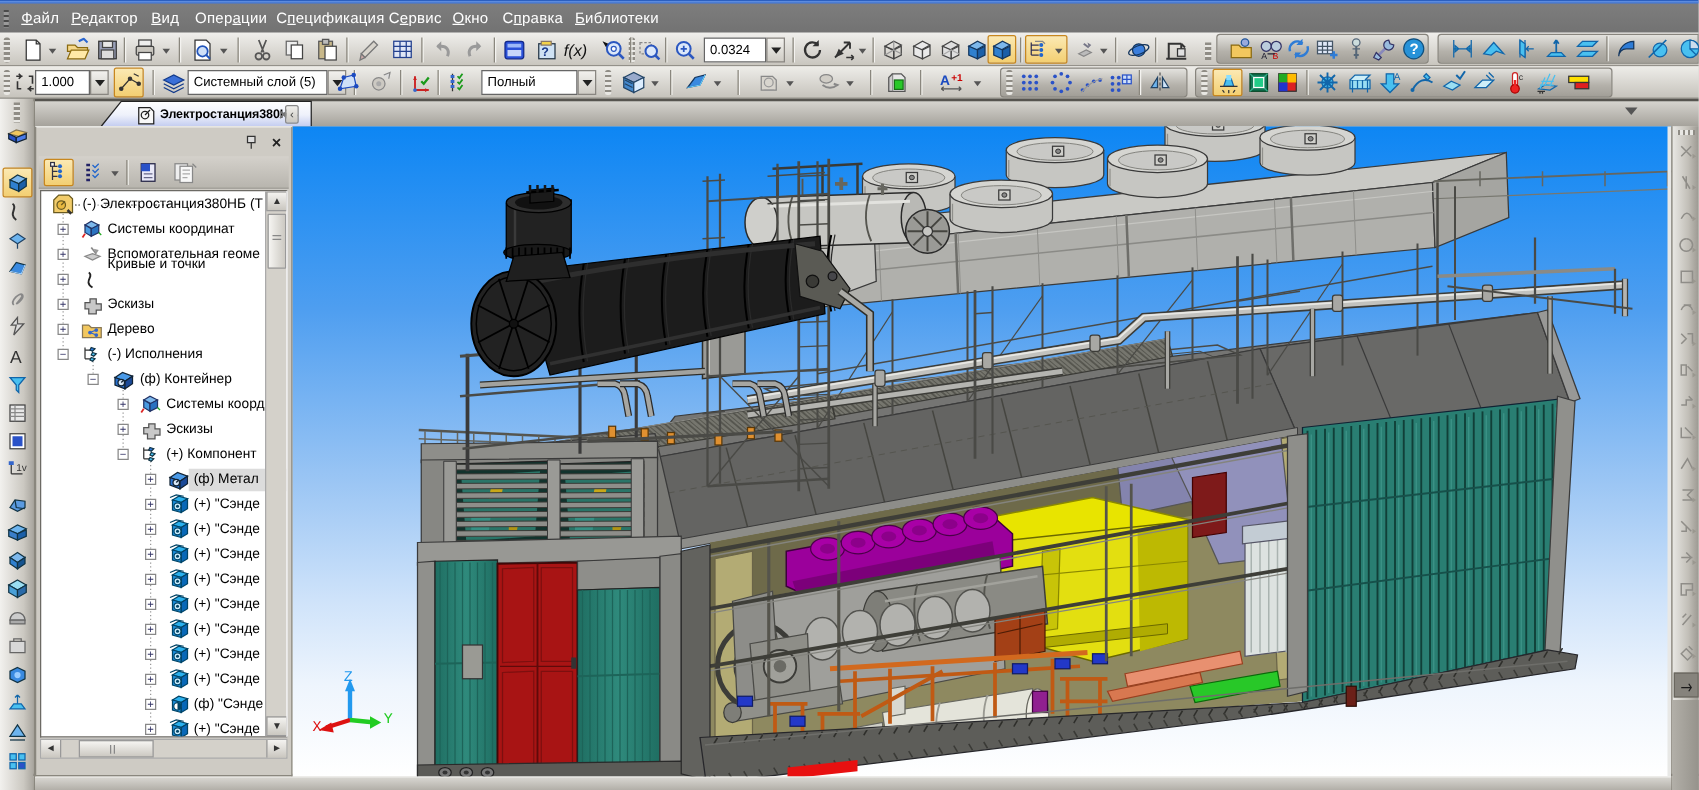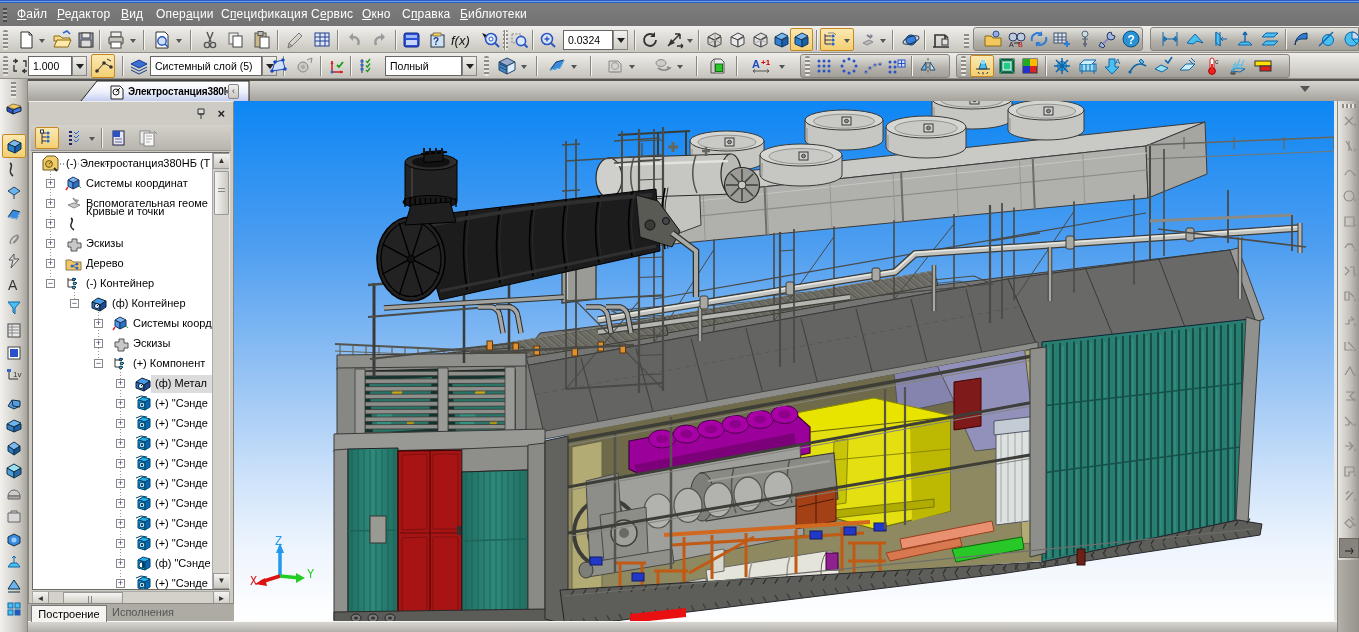--- a/index.html
+++ b/index.html
@@ -698,21 +698,21 @@
             <path d="M8 12l5-2M8 12l5 2" stroke="#36c"></path>
           </svg></div>
         <div style="position:absolute;left:53px;top:104px;font-size:11px;color:#000;white-space:nowrap;">Дерево</div>
         <div style="position:absolute;left:13px;top:126px;width:9px;height:9px;border:1px solid #888;background:#fff;font-size:9px;line-height:7px;text-align:center;color:#336;">−</div>
         <div style="position:absolute;left:31px;top:121px;width:19px;height:19px;"><svg width="19" height="19" viewBox="0 0 19 19">
             <path d="M4 4v9M4 6h5M4 13h5" stroke="#333" fill="none"></path>
             <path d="M9 4l3 1-2 2-2-1z" fill="#2a7ae0" stroke="#134"></path>
             <path d="M10 8l3 1-2 2-2-1z" fill="#49c0f0" stroke="#134"></path>
             <path d="M9 12l3 1-2 2-2-1z" fill="#49c0f0" stroke="#134"></path>
           </svg></div>
-        <div style="position:absolute;left:53px;top:124px;font-size:11px;color:#000;white-space:nowrap;">(-) Контейнер</div>
+        <div style="position:absolute;left:53px;top:124px;font-size:11px;color:#000;white-space:nowrap;">(-) Исполнения</div>
         <div style="position:absolute;left:37px;top:146px;width:9px;height:9px;border:1px solid #888;background:#fff;font-size:9px;line-height:7px;text-align:center;color:#336;">−</div>
         <div style="position:absolute;left:56px;top:141px;width:19px;height:19px;"><svg width="19" height="19" viewBox="0 0 19 19">
             <path d="M3 8l6-4 8 3-6 4z" fill="#4a9ae8" stroke="#123"></path>
             <path d="M3 8l8 3v6l-8-3z" fill="#2a72d0" stroke="#123"></path>
             <path d="M11 11l6-4v6l-6 4z" fill="#1b4a98" stroke="#123"></path>
             <circle cx="8" cy="12" r="2.6" fill="#d8e8f8" stroke="#123"></circle>
             <path d="M8 12l2-2" stroke="#123"></path>
           </svg></div>
         <div style="position:absolute;left:79px;top:144px;font-size:11px;color:#000;white-space:nowrap;">(ф) Контейнер</div>
         <div style="position:absolute;left:61px;top:166px;width:9px;height:9px;border:1px solid #888;background:#fff;font-size:9px;line-height:7px;text-align:center;color:#336;">+</div>
@@ -855,24 +855,20 @@
         </div>
       </div>
       <div style="position:absolute;left:3px;top:489px;width:198px;height:16px;background:#d4d1ca;border:1px solid #aaa;">
         <div style="position:absolute;left:0;top:0;width:16px;height:14px;background:linear-gradient(180deg,#f4f3f0,#cac7c0);border-right:1px solid #999;text-align:center;font-size:8px;color:#333;line-height:14px;">◄</div>
         <div style="position:absolute;left:30px;top:0;width:60px;height:14px;background:linear-gradient(180deg,#f6f5f2,#ccc9c2);border:1px solid #999;">
           <div style="margin:3px 24px;border-left:1px solid #888;border-right:1px solid #888;width:4px;height:7px;"></div>
         </div>
         <div style="position:absolute;right:0;top:0;width:16px;height:14px;background:linear-gradient(180deg,#f4f3f0,#cac7c0);border-left:1px solid #999;text-align:center;font-size:8px;color:#333;line-height:14px;">►</div>
       </div>
       <div style="position:absolute;left:2px;top:520px;width:202px;height:0;"></div>
-    </div>
-    <div class="abs" style="left:28px;top:603px;width:206px;height:18px;background:#aeaba4;border-top:1px solid #8a877e;">
-      <div style="position:absolute;left:3px;top:1px;width:76px;height:17px;background:#f4f3f0;border:1px solid #777;border-bottom:none;font-size:11px;color:#000;text-align:center;line-height:16px;">Построение</div>
-      <div style="position:absolute;left:84px;top:2px;font-size:11px;color:#555;">Исполнения</div>
     </div>
 <svg class="abs" style="left:234px;top:101px;" width="1103" height="520" viewBox="0 0 1103 520">
       <defs>
 <linearGradient id="sky" x1="0" y1="0" x2="0" y2="1">
 <stop offset="0" stop-color="#0d86f4"></stop>
           <stop offset="0.28" stop-color="#4e9ef0"></stop>
 <stop offset="0.55" stop-color="#9cc6f4"></stop>
           <stop offset="0.73" stop-color="#cfe3fa"></stop>
 <stop offset="0.86" stop-color="#eef5fd"></stop>
           <stop offset="1" stop-color="#ffffff"></stop>

